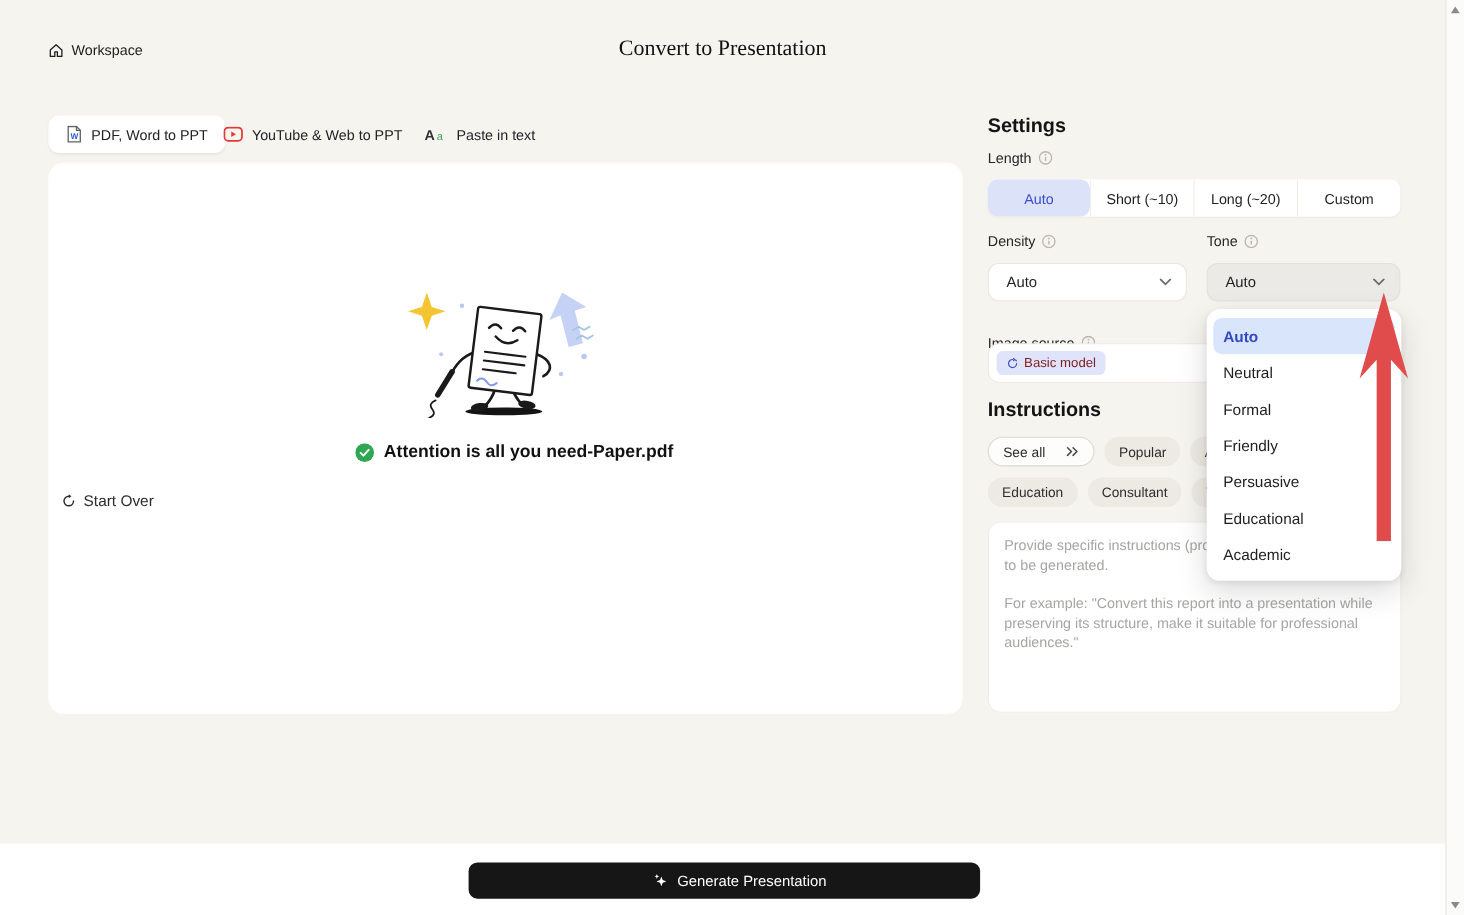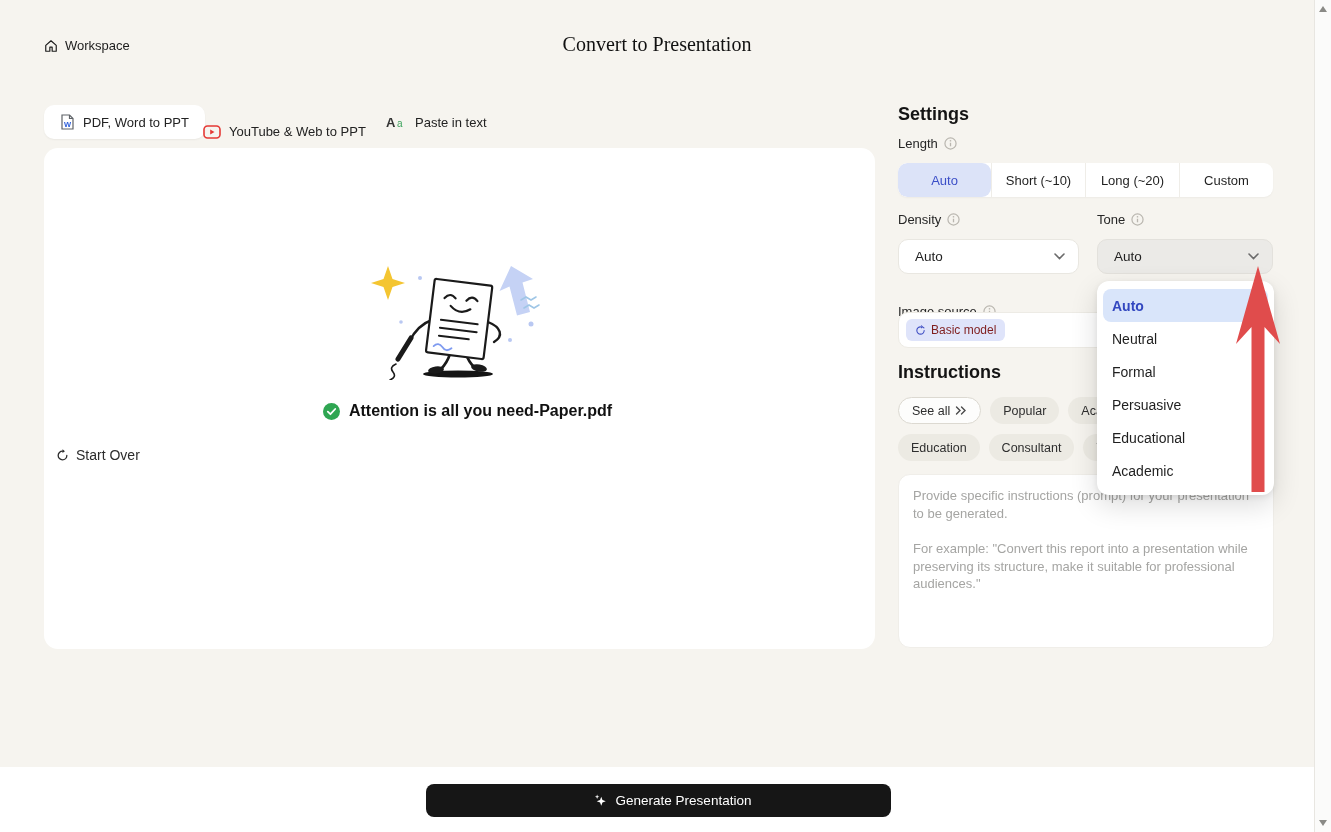--- a/index.html
+++ b/index.html
@@ -27,21 +27,21 @@
   .seg-control { left:898px; top:163px; width:375px; height:34px; background:#fff; border-radius:9px; display:flex; overflow:hidden; box-shadow:0 1px 2px rgba(0,0,0,.04); }
   .seg { flex:1; display:flex; align-items:center; justify-content:center; font-size:13px; color:#1f1f1f; cursor:pointer; border-left:1px solid #efede8; }
   .seg:first-child { border-left:none; }
   .seg.selected { background:#dce3f8; color:#3b4ec7; border-radius:9px; border-left:none; }
   .select-box { height:35px; border-radius:10px; display:flex; align-items:center; justify-content:space-between; padding:0 13px 0 16px; font-size:13.5px; color:#222; cursor:pointer; }
   .select-white { background:#fff; border:1px solid #e9e7e1; }
   .select-gray { background:#ebeae7; border:1px solid #e3e1dc; }
   .img-src-box { left:898px; top:312px; width:376px; height:36px; background:#fff; border:1px solid #edebe5; border-radius:10px; display:flex; align-items:center; padding:0 7px; }
   .model-chip { display:flex; align-items:center; gap:5px; background:#dfe4fa; color:#7f1d1d; font-size:12px; border-radius:6px; padding:4px 9px; cursor:pointer; }
 
-  .chip { height:27px; display:inline-flex; align-items:center; gap:5px; padding:0 13px; border-radius:14px; font-size:12.5px; color:#2e2e2e; background:#eceae3; cursor:pointer; }
+  .chip { height:27px; display:inline-flex; align-items:center; gap:19px; padding:0 13px; border-radius:14px; font-size:12.5px; color:#2e2e2e; background:#eceae3; cursor:pointer; }
   .chip.outline { background:#fdfdfc; border:1px solid #dcd9d1; }
 
   .textarea-card { left:898px; top:474px; width:376px; height:174px; }
   .textarea-card textarea { width:100%; height:100%; background:#fff; border:1px solid #f0eee9; border-radius:12px; padding:12px 14px; font-family:"Liberation Sans", sans-serif; font-size:13px; line-height:1.36; resize:none; color:#333; }
   .textarea-card textarea::placeholder { color:#a5a5a3; white-space:pre-line; }
 
   
   .menu { left:1097px; top:281px; width:177px; background:#fff; border-radius:12px; box-shadow:0 10px 28px rgba(0,0,0,.14), 0 2px 6px rgba(0,0,0,.08); padding:8px 6px; z-index:30; }
   .menu-item { height:33px; display:flex; align-items:center; padding:0 9px; font-size:14px; color:#1f1f1f; border-radius:8px; cursor:pointer; }
   .menu-item.selected { background:#d9e5fa; color:#3348c0; font-weight:bold; }
@@ -75,21 +75,21 @@
 <div class="abs tab active" style="left:44px;">
   <span class="icon">
     <svg width="15" height="16" viewBox="0 0 15 16">
         <path d="M2 1 H9.5 L13 4.5 V15 H2 Z" fill="#fff" stroke="#5f6368" stroke-width="1.2"></path>
         <path d="M9.5 1 V4.5 H13" fill="none" stroke="#5f6368" stroke-width="1.2"></path>
         <text x="4" y="12.5" font-size="7.5" font-weight="bold" fill="#2b5cd9" font-family="Liberation Sans, sans-serif">W</text>
       </svg>
   </span>
   <span>PDF, Word to PPT</span>
 </div>
-<div class="abs tab plain" style="left:197px;align-items:flex-end;">
+<div class="abs tab plain" style="left:197px;">
   <span class="icon">
     <svg width="18" height="14" viewBox="0 0 18 14">
         <rect x="1" y="1" width="16" height="12" rx="3.5" fill="none" stroke="#e53935" stroke-width="1.6"></rect>
         <path d="M7.2 4.5 L11.5 7 L7.2 9.5 Z" fill="#e53935"></path>
       </svg>
   </span>
   <span>YouTube &amp; Web to PPT</span>
 </div>
 <div class="abs tab plain" style="left:380px;">
   <span class="icon">
@@ -267,20 +267,21 @@
 <div class="abs textarea-card">
   <textarea placeholder="Provide specific instructions (prompt) for your presentation to be generated.
 
 For example: &quot;Convert this report into a presentation while preserving its structure, make it suitable for professional audiences.&quot;" style=""></textarea>
 </div>
 
 <div class="abs menu">
   <div class="menu-item selected">Auto</div>
   <div class="menu-item">Neutral</div>
   <div class="menu-item">Formal</div>
+  <div class="menu-item">Friendly</div>
   <div class="menu-item">Persuasive</div>
   <div class="menu-item">Educational</div>
   <div class="menu-item">Academic</div>
 </div>
 
 <div class="abs arrow-overlay">
   <svg width="46" height="226" viewBox="0 0 46 226">
     <path d="M23 0 L45 78 L29.5 61 L29.5 226 L16.5 226 L16.5 61 L1 78 Z" fill="#e04c4c"></path>
   </svg>
 </div>

